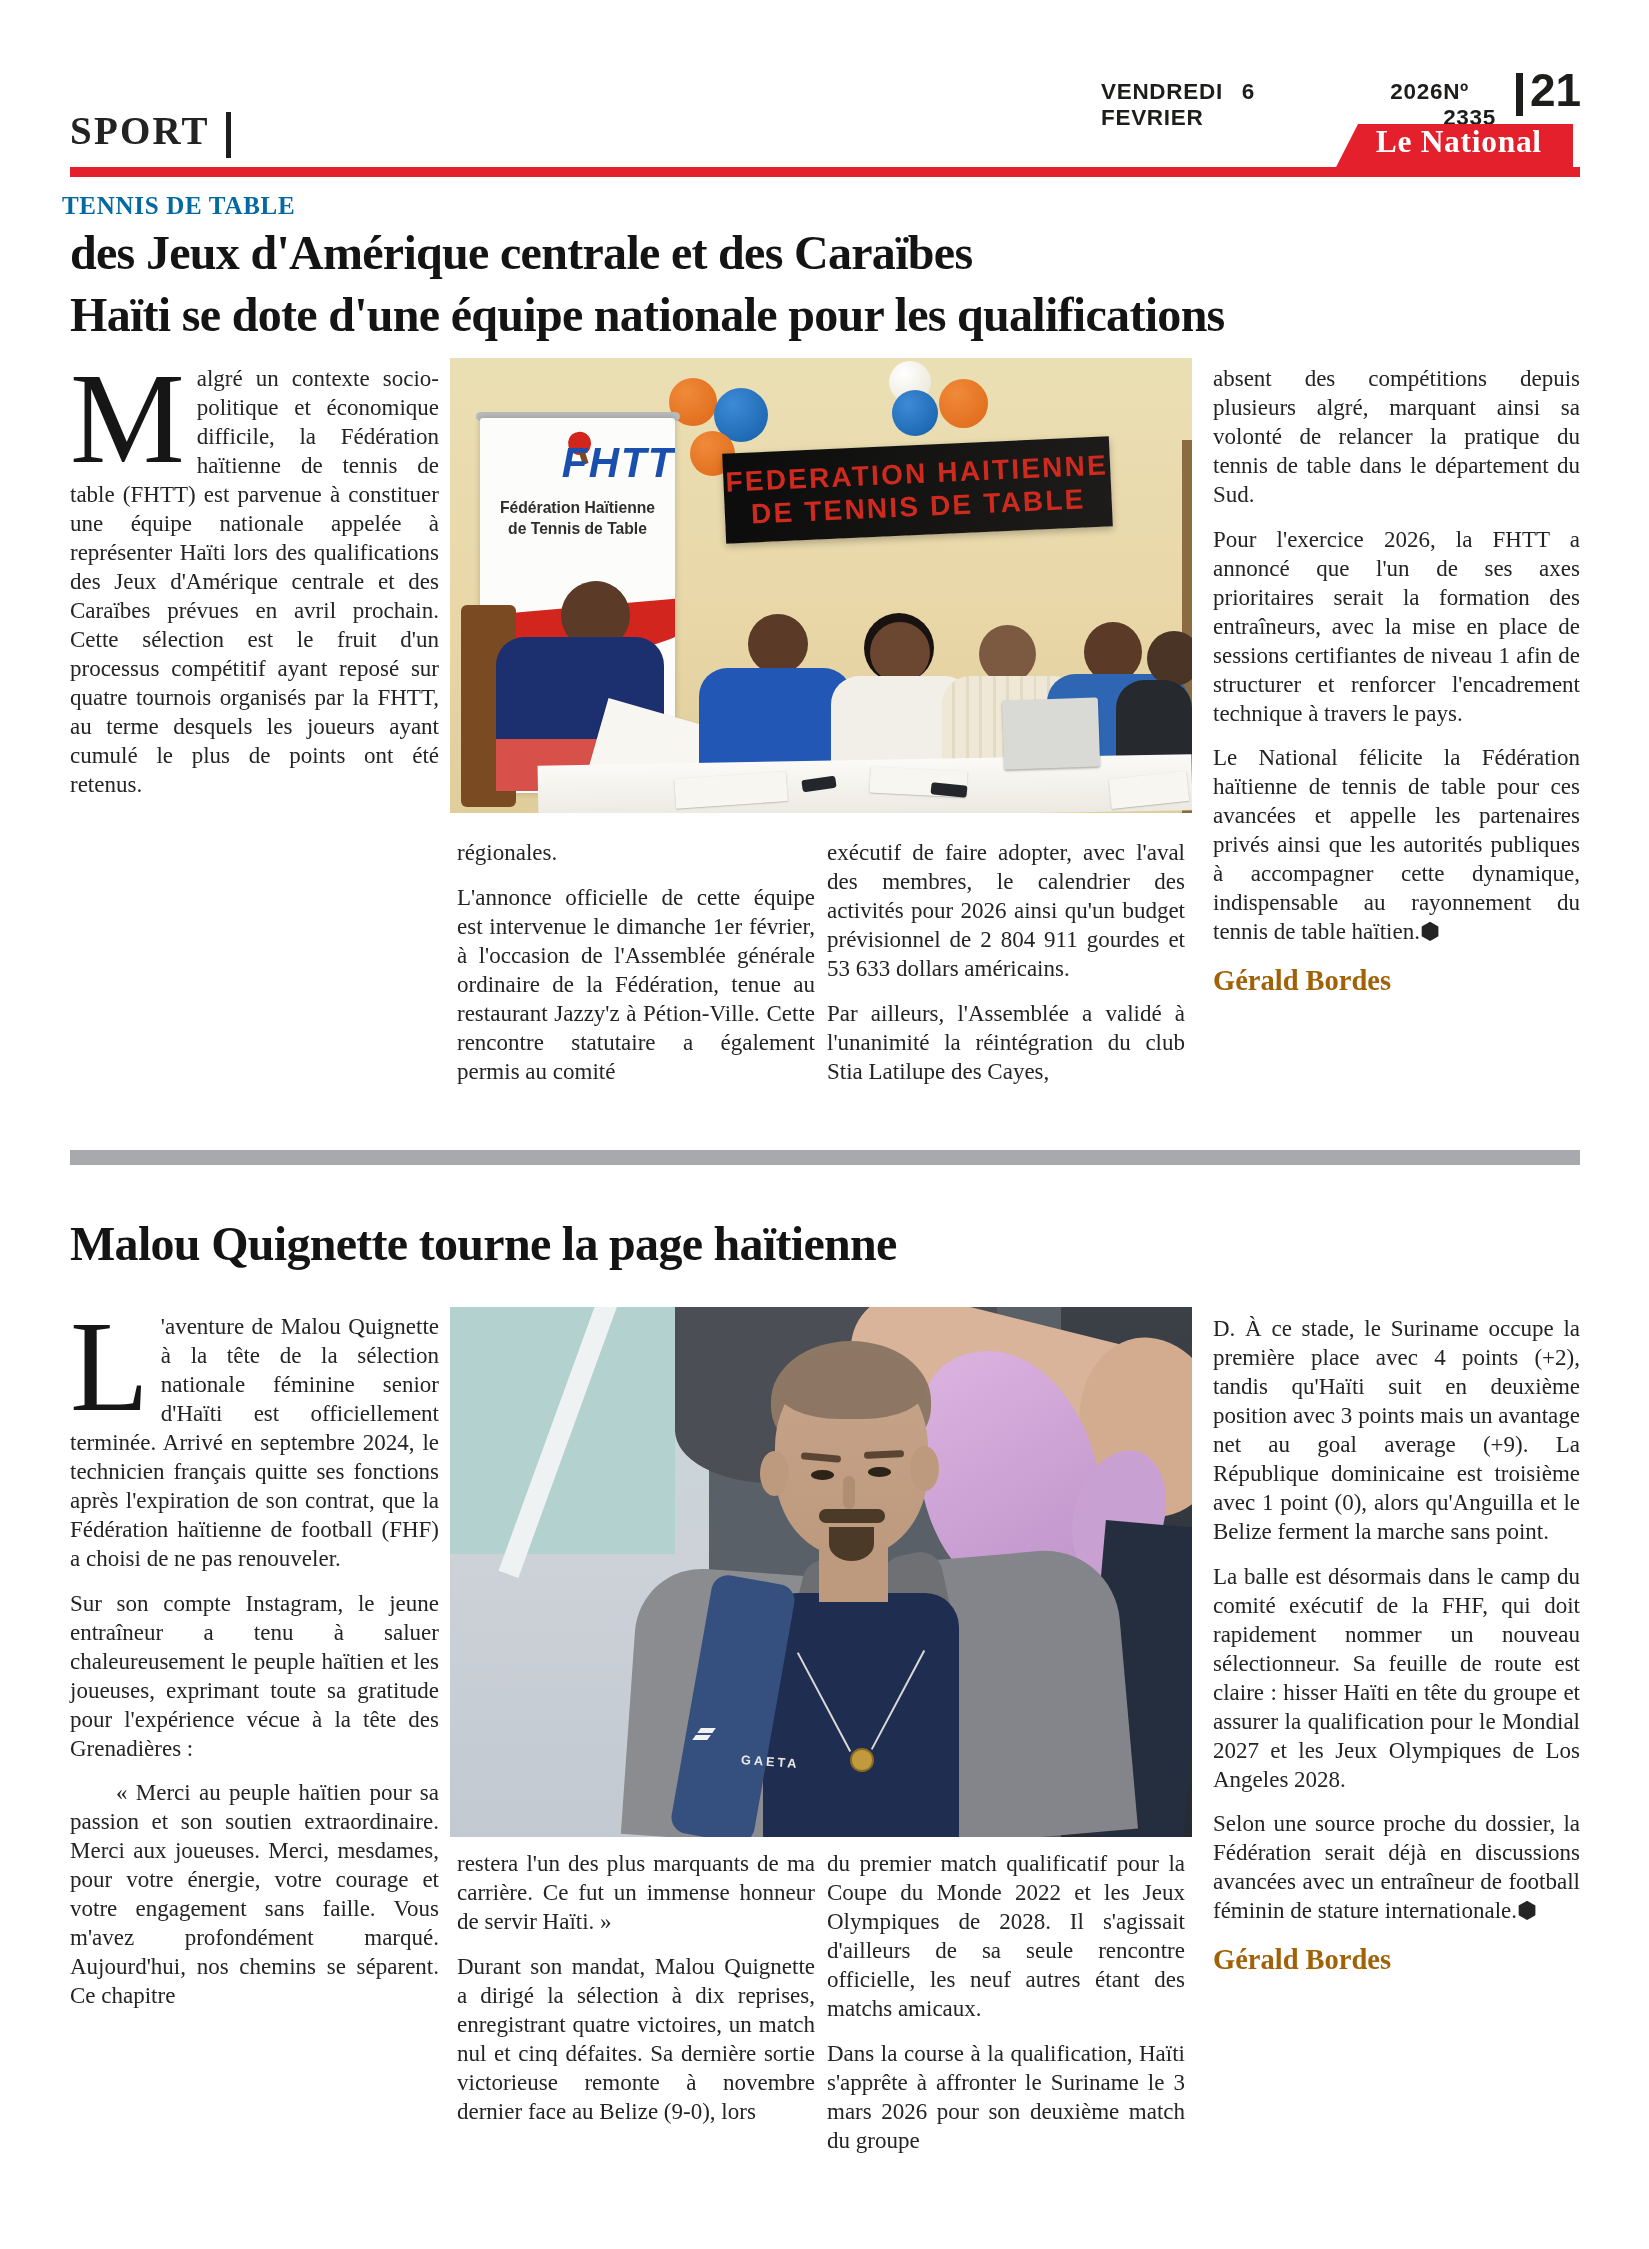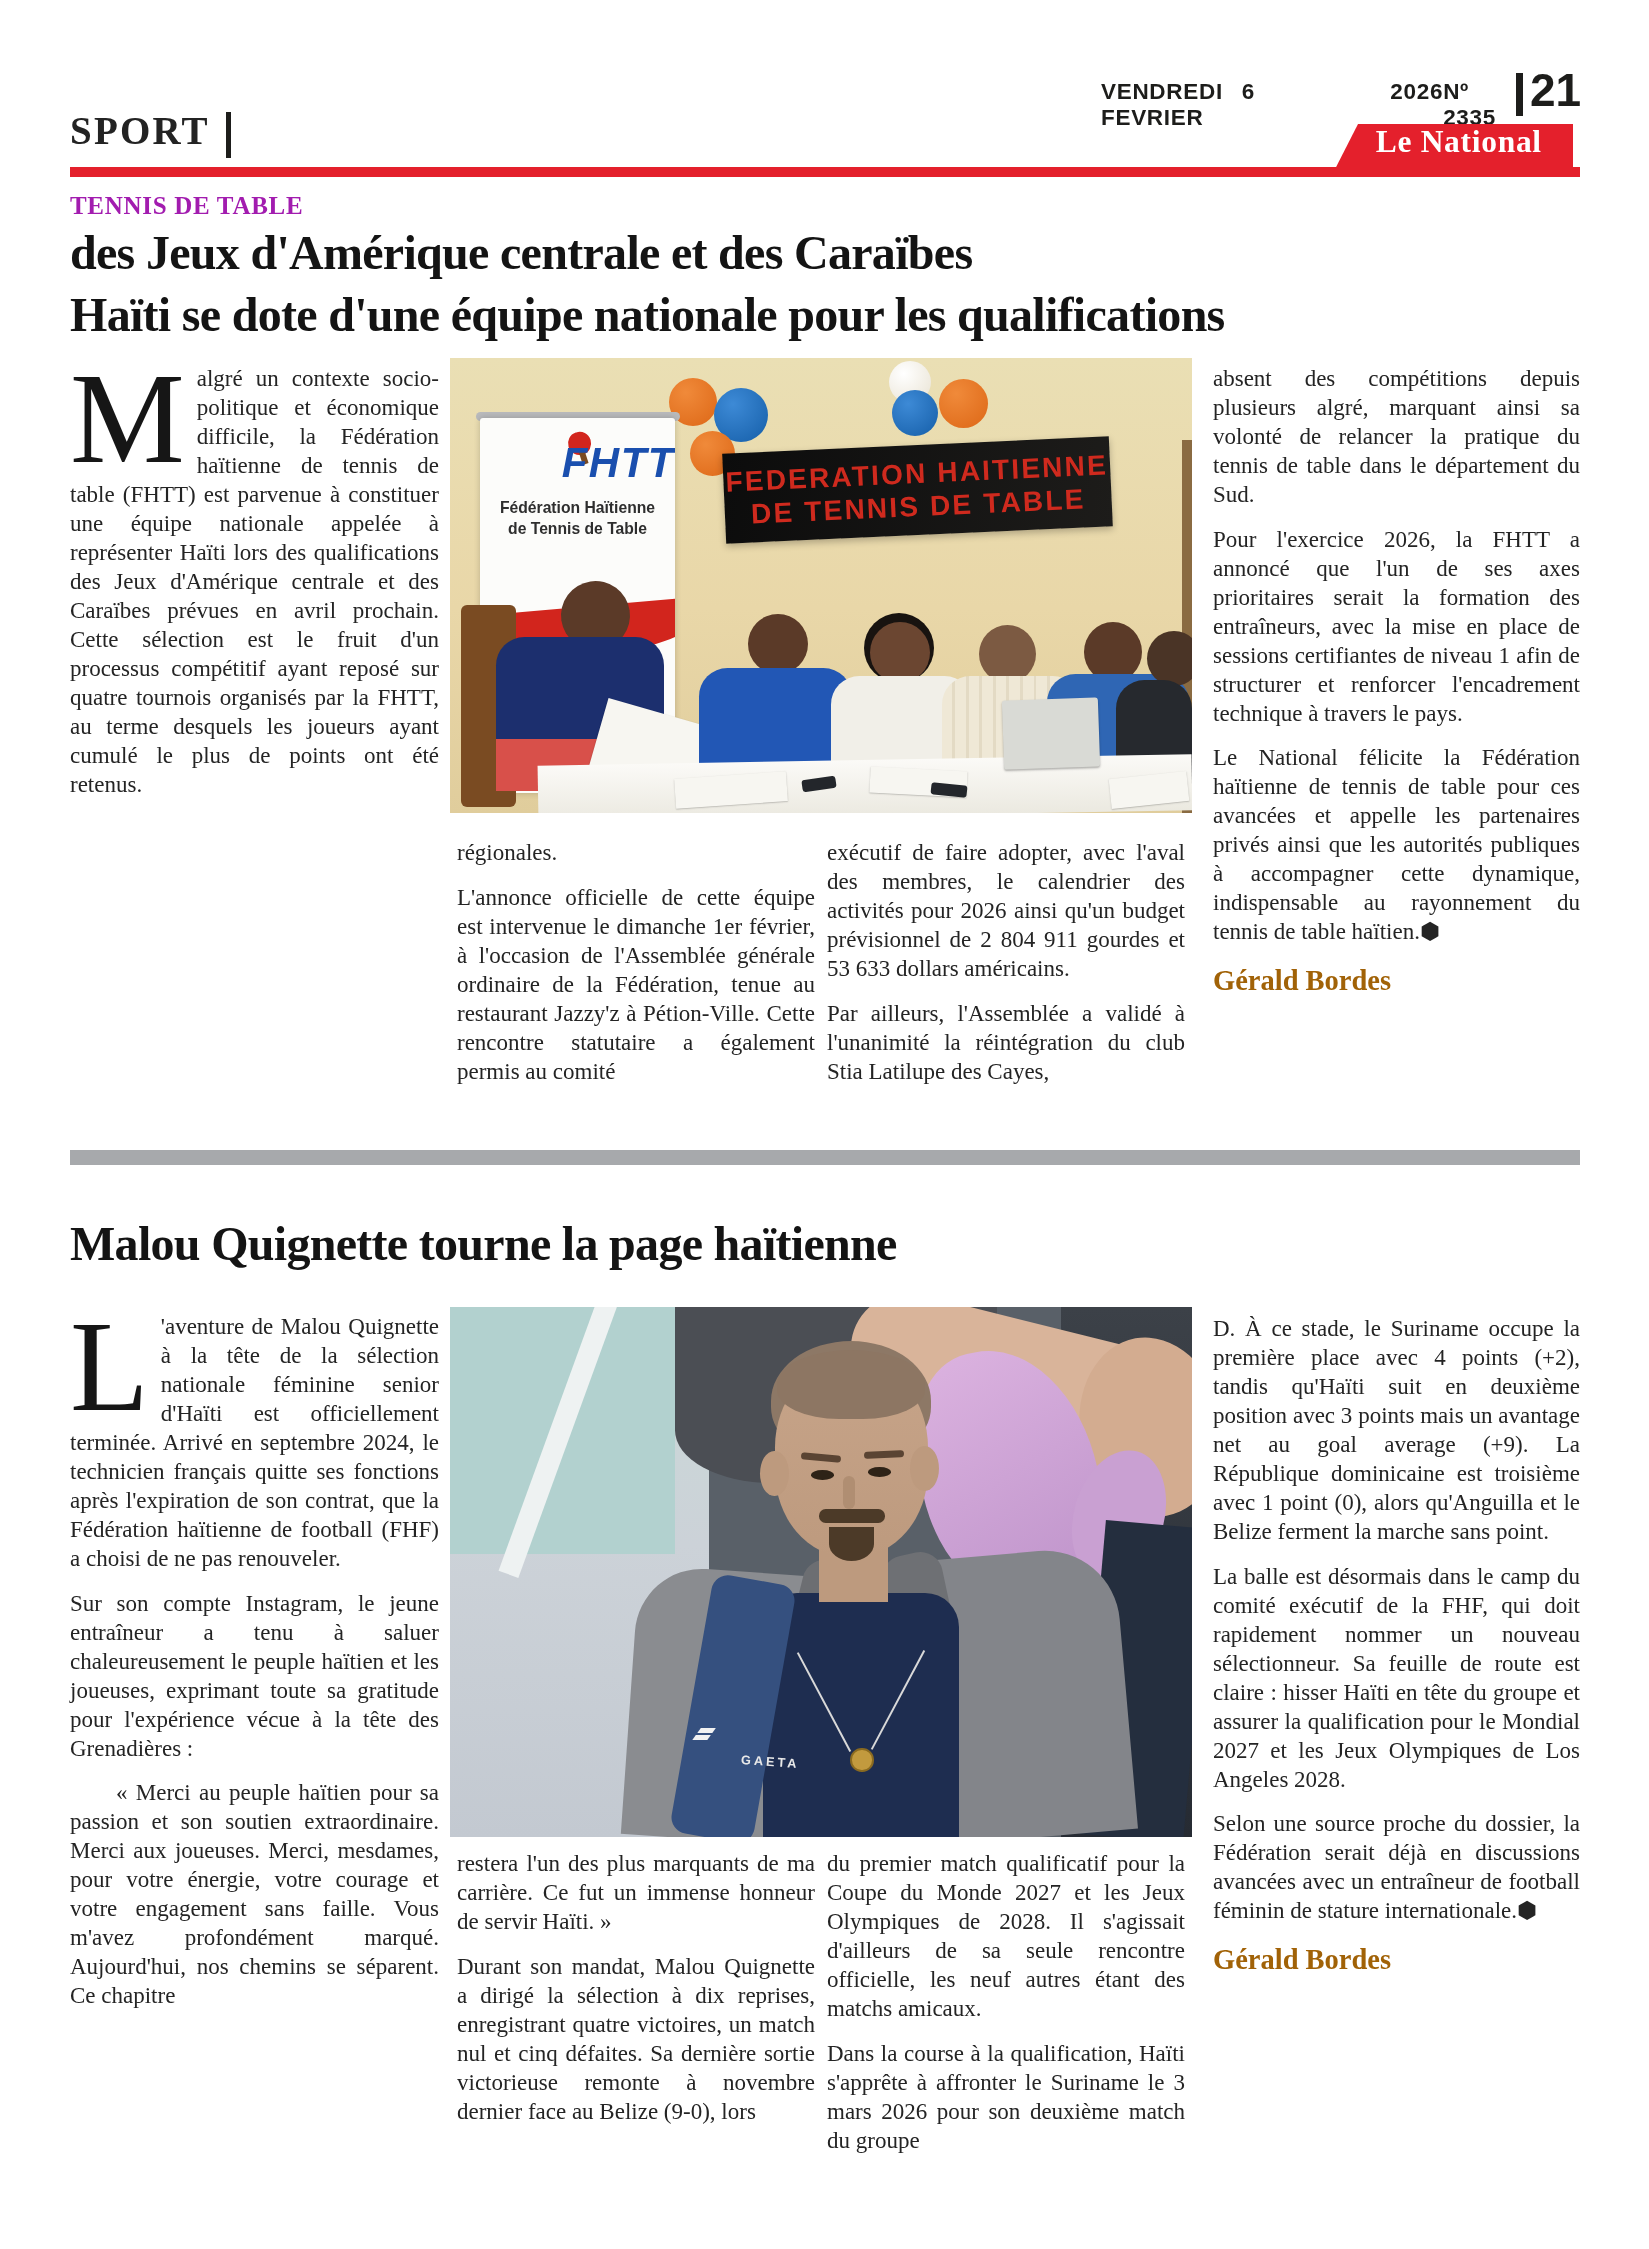--- a/index.html
+++ b/index.html
@@ -18,21 +18,21 @@
            font-weight:bold;font-size:46px;color:#1d1d1b;}
   .section-title{position:absolute;left:70px;top:108px;font-size:39px;font-weight:bold;
                  letter-spacing:2.2px;color:#232323;}
   .section-bar{position:absolute;left:226px;top:112px;width:4.5px;height:46px;background:#1d1d1b;}
   .red-rule{position:absolute;left:70px;top:167px;width:1510px;height:9.7px;background:#e4202c;}
   .ribbon{position:absolute;left:1331px;top:124px;width:242px;height:53px;background:#e4202c;
           clip-path:polygon(27px 0,100% 0,100% 100%,0 100%);display:flex;align-items:flex-start;justify-content:center;}
   .ribbon span{color:#ffffff;font-weight:bold;font-size:31.5px;letter-spacing:0.7px;padding-left:13.5px;}
 
   
-  .kicker{position:absolute;left:70px;font-size:25px;font-weight:600;letter-spacing:0.7px;color:#a21caf;}
+  .kicker{position:absolute;left:62px;font-size:25px;font-weight:600;letter-spacing:0.7px;color:#0369a1;}
   .headline{position:absolute;left:70px;font-weight:bold;font-size:48px;line-height:62px;
             letter-spacing:-0.7px;color:#141414;width:1515px;}
   .col{position:absolute;font-size:23px;line-height:29px;text-align:justify;color:#242424;}
   .col p{margin:0 0 15.7px 0;}
   .col p.quote{text-indent:46px;}
   .dropcap{float:left;font-size:129px;line-height:99px;padding:4.5px 12px 0 0;color:#161616;}
   .byline{font-weight:bold;font-size:28.5px;margin-top:19.5px;color:#a16207;}
   .divider{position:absolute;left:70px;top:1150px;width:1510px;height:15px;background:#a7a9ac;}
 
   
@@ -287,21 +287,21 @@
   <div class="col" style="left:70px;top:1312px;width:369px;">
     <p><span class="dropcap">L</span><span>'aventure de Malou Quignette à la tête de la sélection nationale féminine senior d'Haïti est officiellement terminée. Arrivé en septembre 2024, le technicien français quitte ses fonctions après l'expiration de son contrat, que la Fédération haïtienne de football (FHF) a choisi de ne pas renouveler.</span></p>
     <p>Sur son compte Instagram, le jeune entraîneur a tenu à saluer chaleureusement le peuple haïtien et les joueuses, exprimant toute sa gratitude pour l'expérience vécue à la tête des Grenadières :</p>
     <p class="quote">« Merci au peuple haïtien pour sa passion et son soutien extraordinaire. Merci aux joueuses. Merci, mesdames, pour votre énergie, votre courage et votre engagement sans faille. Vous m'avez profondément marqué. Aujourd'hui, nos chemins se séparent. Ce chapitre</p>
   </div>
   <div class="col" style="left:457px;top:1849px;width:358px;">
     <p>restera l'un des plus marquants de ma carrière. Ce fut un immense honneur de servir Haïti. »</p>
     <p>Durant son mandat, Malou Quignette a dirigé la sélection à dix reprises, enregistrant quatre victoires, un match nul et cinq défaites. Sa dernière sortie victorieuse remonte à novembre dernier face au Belize (9-0), lors</p>
   </div>
   <div class="col" style="left:827px;top:1849px;width:358px;">
-    <p>du premier match qualificatif pour la Coupe du Monde 2027 et les Jeux Olympiques de 2028. Il s'agissait d'ailleurs de sa seule rencontre officielle, les neuf autres étant des matchs amicaux.</p>
+    <p>du premier match qualificatif pour la Coupe du Monde 2022 et les Jeux Olympiques de 2028. Il s'agissait d'ailleurs de sa seule rencontre officielle, les neuf autres étant des matchs amicaux.</p>
     <p>Dans la course à la qualification, Haïti s'apprête à affronter le Suriname le 3 mars 2026 pour son deuxième match du groupe</p>
   </div>
   <div class="col" style="left:1213px;top:1314px;width:367px;">
     <p>D. À ce stade, le Suriname occupe la première place avec 4 points (+2), tandis qu'Haïti suit en deuxième position avec 3 points mais un avantage net au goal average (+9). La République dominicaine est troisième avec 1 point (0), alors qu'Anguilla et le Belize ferment la marche sans point.</p>
     <p>La balle est désormais dans le camp du comité exécutif de la FHF, qui doit rapidement nommer un nouveau sélectionneur. Sa feuille de route est claire : hisser Haïti en tête du groupe et assurer la qualification pour le Mondial 2027 et les Jeux Olympiques de Los Angeles 2028.</p>
     <p>Selon une source proche du dossier, la Fédération serait déjà en discussions avancées avec un entraîneur de football féminin de stature internationale.⬢</p>
     <div class="byline">Gérald Bordes</div>
   </div>
 
 </div>

